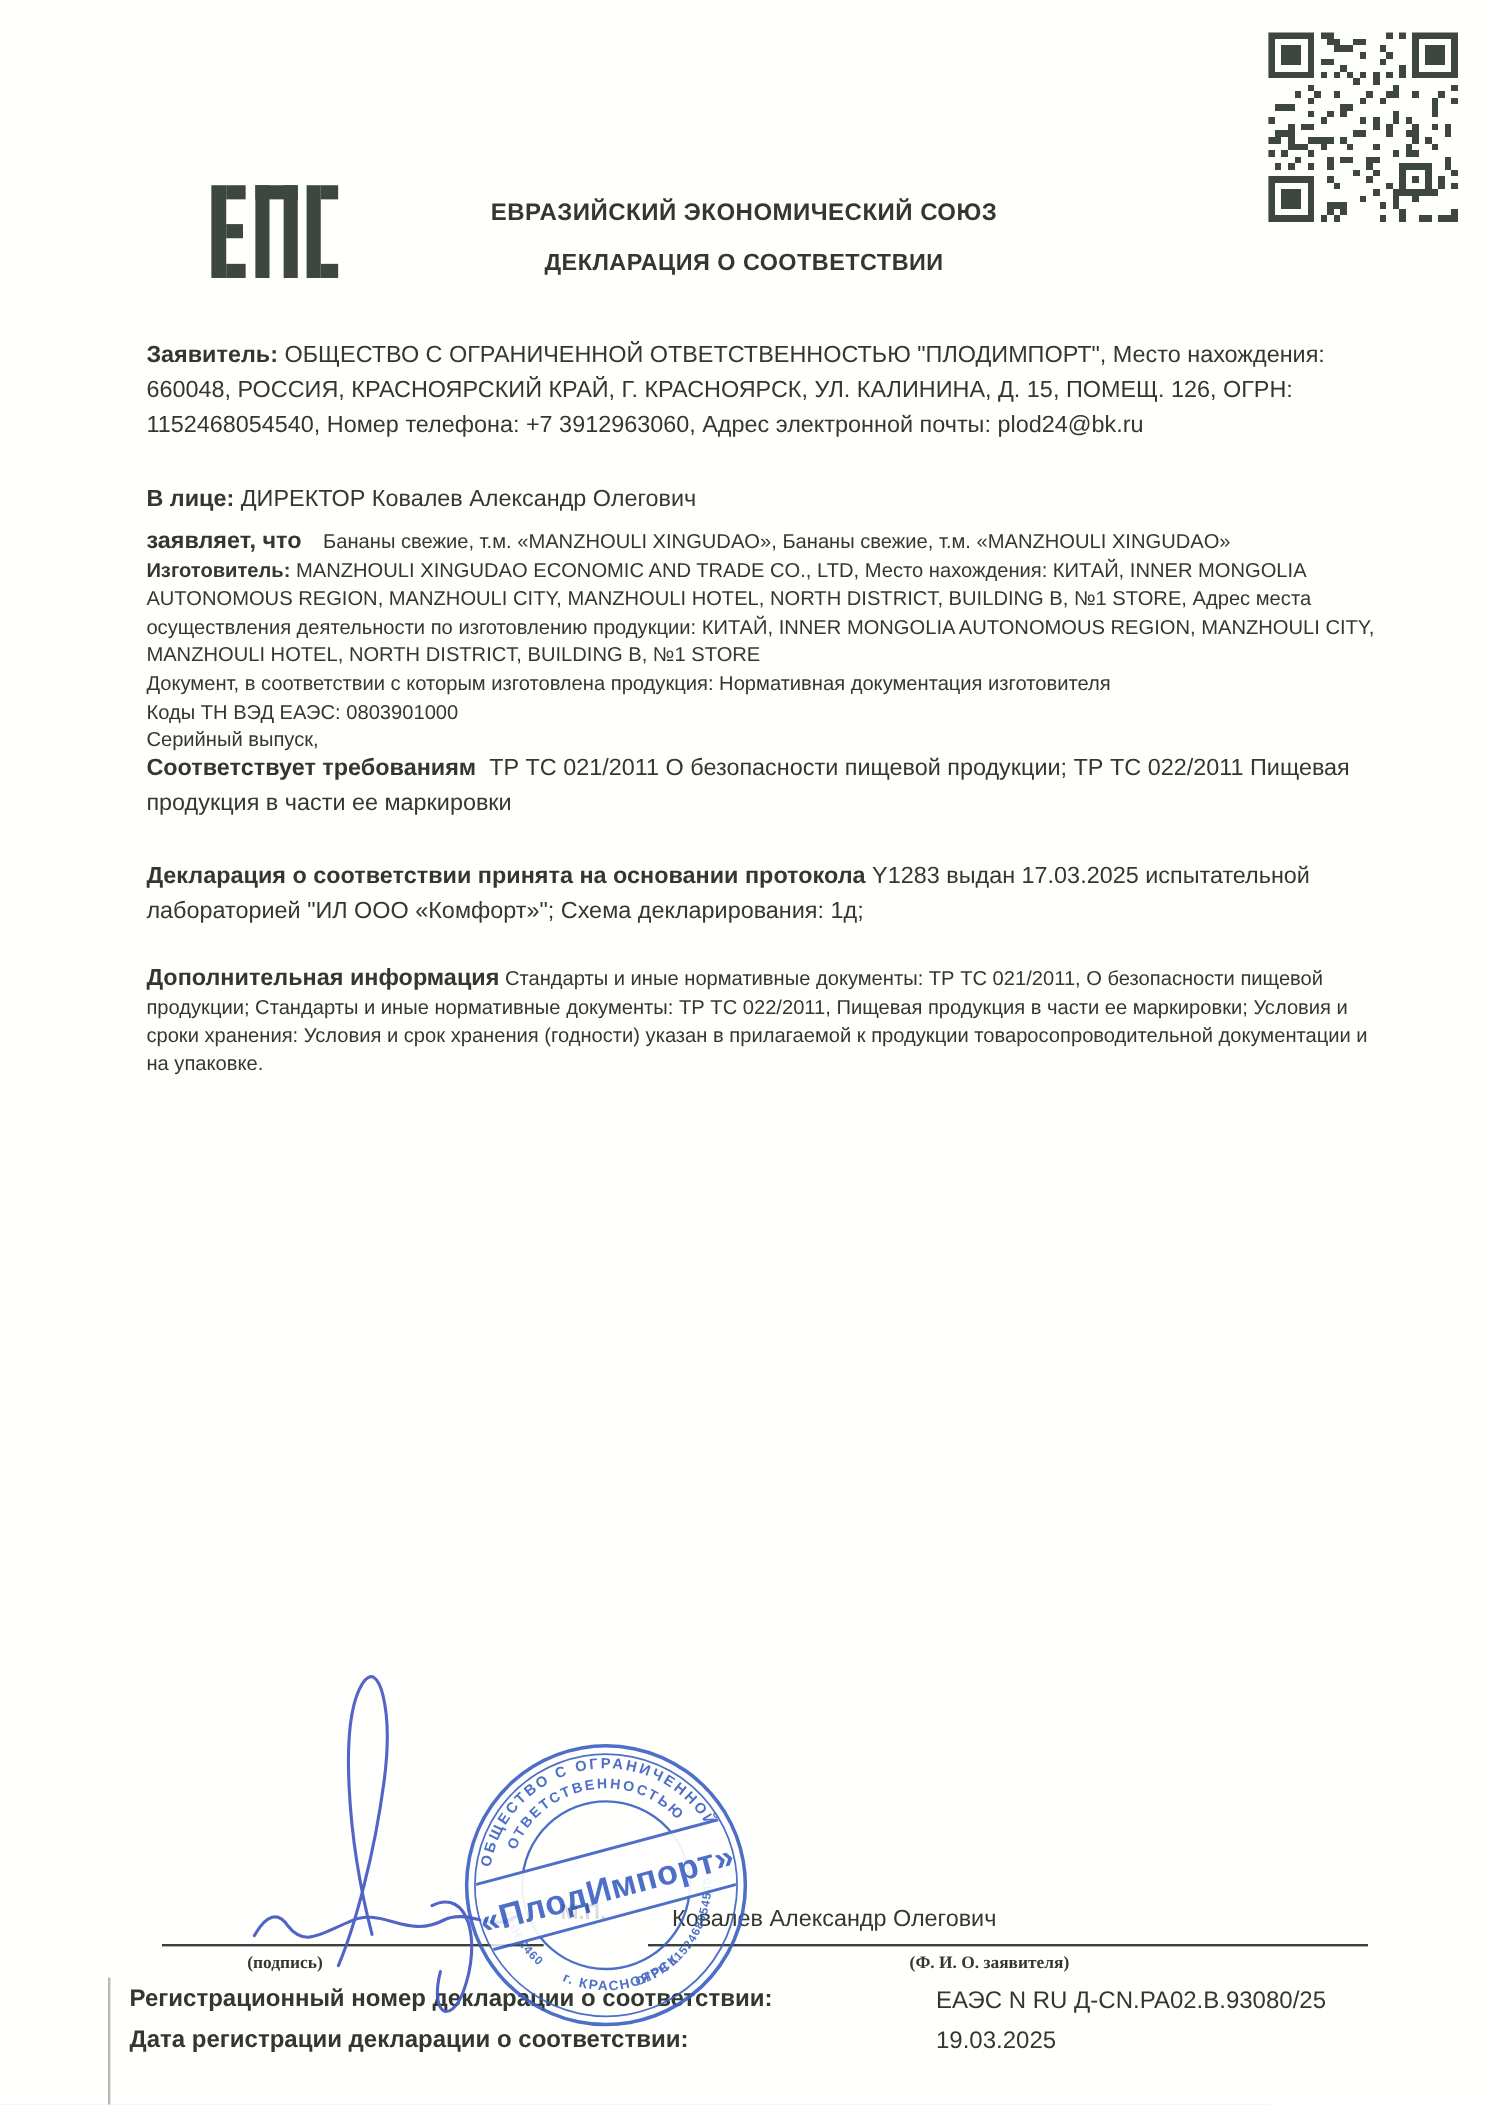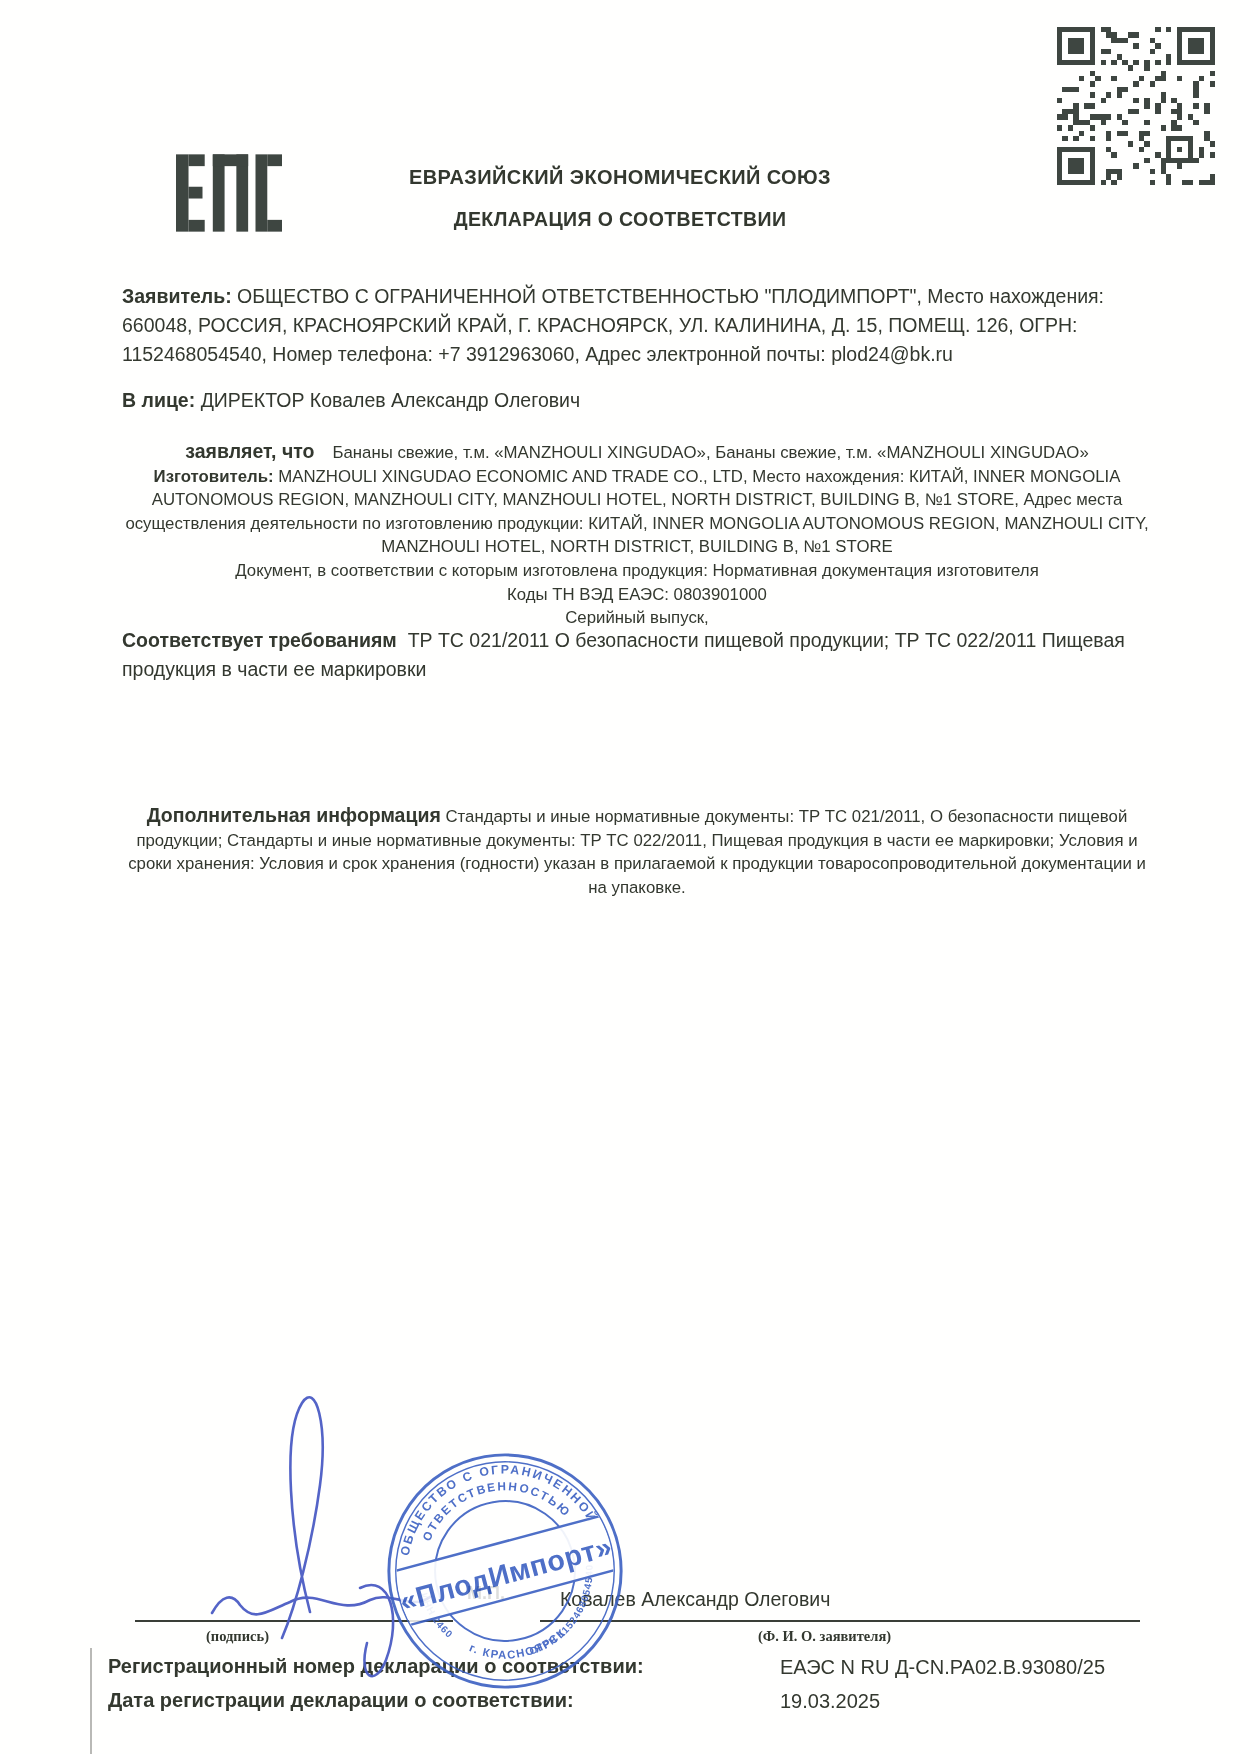--- a/index.html
+++ b/index.html
@@ -11,21 +11,21 @@
     font-family:"Liberation Sans", sans-serif;
     color:#33382f;
     overflow:hidden;
   }
   .abs{position:absolute;}
   .hdr-title{width:100%;text-align:center;font-weight:bold;letter-spacing:.4px;}
   .union-title{top:166px;font-size:20px;}
   .doc-title{top:208px;font-size:19.5px;}
   .para{left:108px;width:1030px;margin:14px;}
   .lg{font-size:19.5px;line-height:29px;}
-  .sm{font-size:16.8px;line-height:23.6px;text-align:center;}
+  .sm{font-size:16.8px;line-height:23.6px;}
   .lbl-lg{font-size:19.5px;font-weight:bold;}
   .declare-gap{margin-right:18px;}
   .rule{height:0;border-top:2px solid #3a3f38;}
   .caption{font-size:14.5px;font-weight:bold;font-family:Liberation Serif, serif;}
   .reg-label{font-size:20px;font-weight:bold;}
   .reg-value{font-size:20px;}
   .mp{font-size:18px;font-weight:bold;}
   .name{font-size:19.5px;}
   .stamp-svg{opacity:.9;}
   .scan-edge{width:2px;background:#b9b9b6;}
@@ -317,32 +317,33 @@
       <rect x="26" y="28" width="1" height="1" fill="#3e4641"></rect>
       <rect x="27" y="28" width="1" height="1" fill="#3e4641"></rect>
       <rect x="28" y="28" width="1" height="1" fill="#3e4641"></rect>
     </svg>
 
   <div class="abs hdr-title doc-title">ДЕКЛАРАЦИЯ О СООТВЕТСТВИИ</div>
   <div class="abs hdr-title union-title">ЕВРАЗИЙСКИЙ ЭКОНОМИЧЕСКИЙ СОЮЗ</div>
 
   <p class="abs para lg" style="top:268px"><strong>Заявитель:</strong> <span>ОБЩЕСТВО С ОГРАНИЧЕННОЙ ОТВЕТСТВЕННОСТЬЮ "ПЛОДИМПОРТ", Место нахождения: 660048, РОССИЯ,  КРАСНОЯРСКИЙ КРАЙ, Г. КРАСНОЯРСК, УЛ. КАЛИНИНА, Д. 15, ПОМЕЩ. 126, ОГРН: 1152468054540, Номер телефона: +7 3912963060, Адрес электронной почты: plod24@bk.ru</span></p>
 
-  <p class="abs para lg" style="top:372px"><strong>В лице:</strong> <span>ДИРЕКТОР Ковалев Александр Олегович</span></p>
+  <p class="abs para lg" style="top:388px"><strong>В лице:</strong> <span>ДИРЕКТОР Ковалев Александр Олегович</span></p>
 
   <div class="abs para" style="top:426px">
     <div class="sm"><span class="lbl-lg declare-gap">заявляет, что</span><span>Бананы свежие, т.м.  «MANZHOULI XINGUDAO», Бананы свежие, т.м.  «MANZHOULI XINGUDAO»</span></div>
     <div class="sm"><strong>Изготовитель:</strong> <span>MANZHOULI XINGUDAO ECONOMIC AND TRADE CO., LTD, Место нахождения: КИТАЙ, INNER MONGOLIA AUTONOMOUS REGION, MANZHOULI CITY, MANZHOULI HOTEL, NORTH DISTRICT, BUILDING B, №1 STORE, Адрес места осуществления деятельности по изготовлению продукции: КИТАЙ, INNER MONGOLIA AUTONOMOUS REGION, MANZHOULI CITY, MANZHOULI HOTEL, NORTH DISTRICT, BUILDING B, №1 STORE</span></div>
     <div class="sm">Документ, в соответствии с которым изготовлена продукция: Нормативная документация изготовителя</div>
     <div class="sm">Коды ТН ВЭД ЕАЭС: 0803901000</div>
     <div class="sm">Серийный выпуск,</div>
   </div>
 
   <p class="abs para lg" style="top:612px"><strong>Соответствует требованиям</strong>&nbsp; <span>ТР ТС 021/2011 О безопасности пищевой продукции; ТР ТС 022/2011 Пищевая продукция в части ее маркировки</span></p>
 
+  <p class="abs para lg" style="top:702px"><strong>Декларация о соответствии принята на основании протокола</strong> <span>Y1283 выдан 17.03.2025 испытательной лабораторией "ИЛ ООО «Комфорт»"; Схема декларирования: 1д;</span></p>
 
   <p class="abs para sm" style="top:790px"><span class="lbl-lg">Дополнительная информация</span> <span>Стандарты и иные нормативные документы: ТР ТС 021/2011, О безопасности пищевой продукции; Стандарты и иные нормативные документы: ТР ТС 022/2011, Пищевая продукция в части ее маркировки; Условия и сроки хранения: Условия и срок хранения (годности) указан в прилагаемой к продукции товаросопроводительной документации и на упаковке.</span></p>
 
 
   <div class="abs mp" style="left:467px;top:1583px">М.П.</div>
   <div class="abs name" style="left:560px;top:1588px">Ковалев Александр Олегович</div>
 
   <div class="abs rule" style="left:135px;top:1620px;width:318px"></div>
   <div class="abs rule" style="left:540px;top:1620px;width:600px"></div>
 

